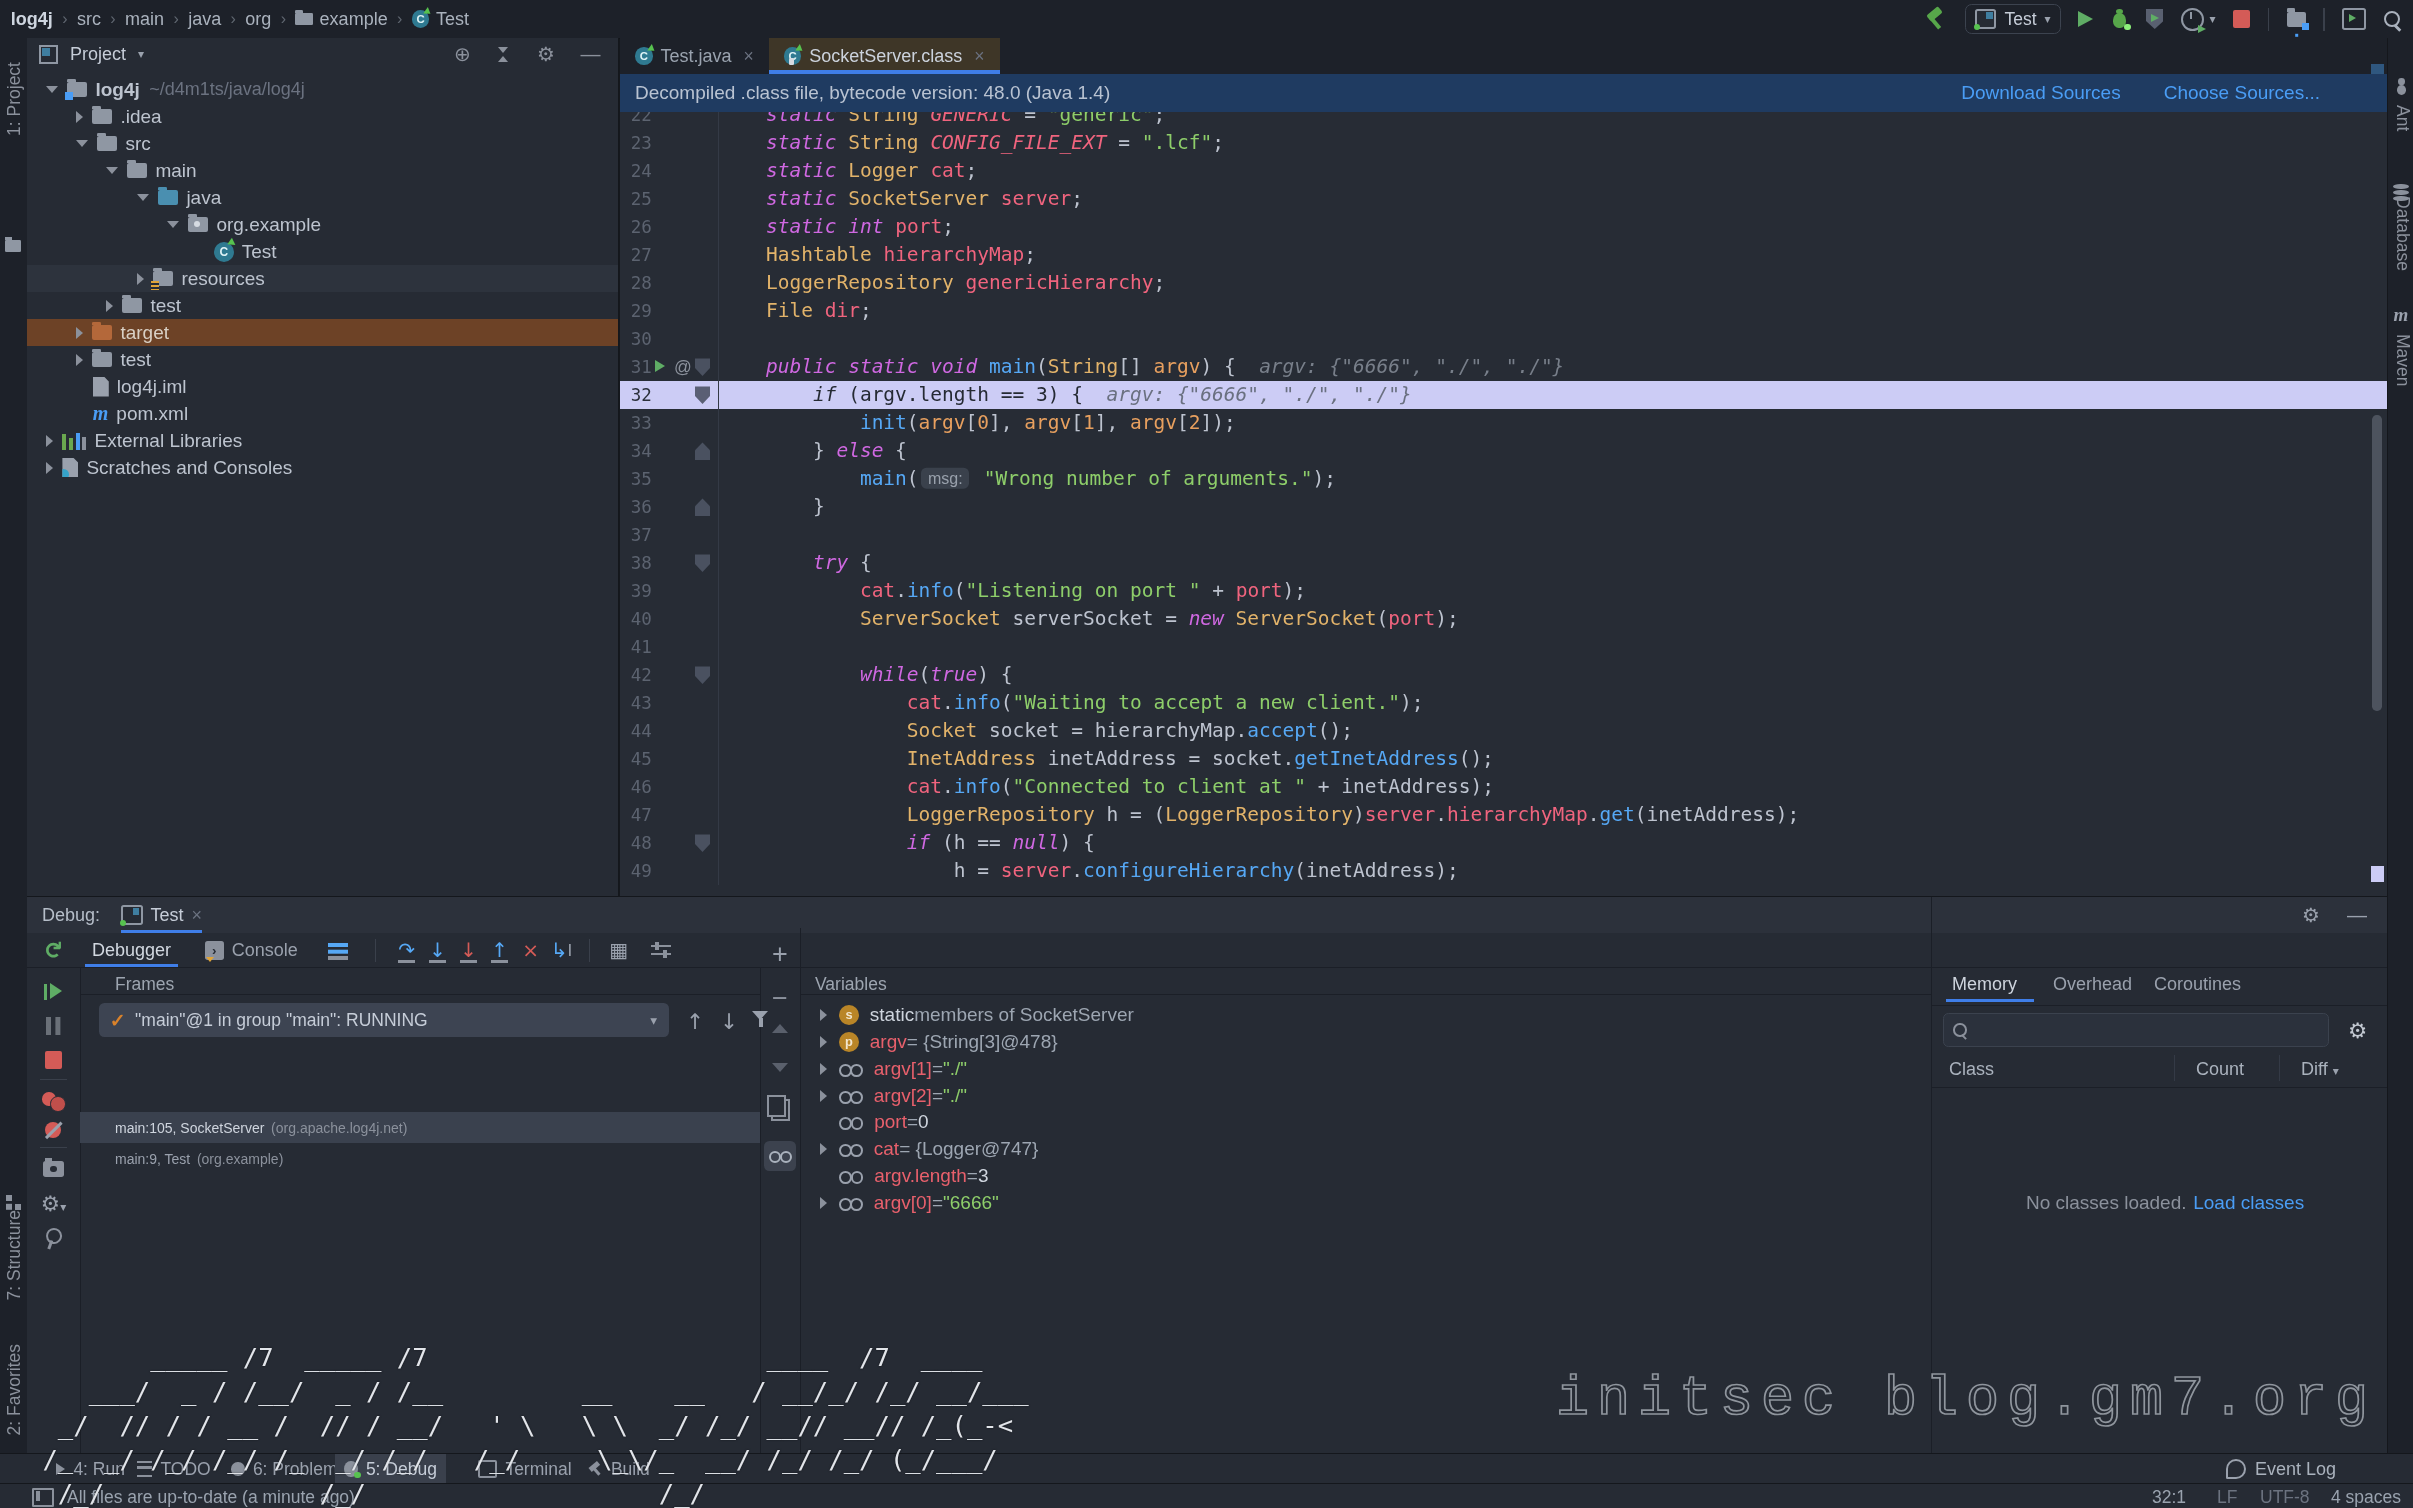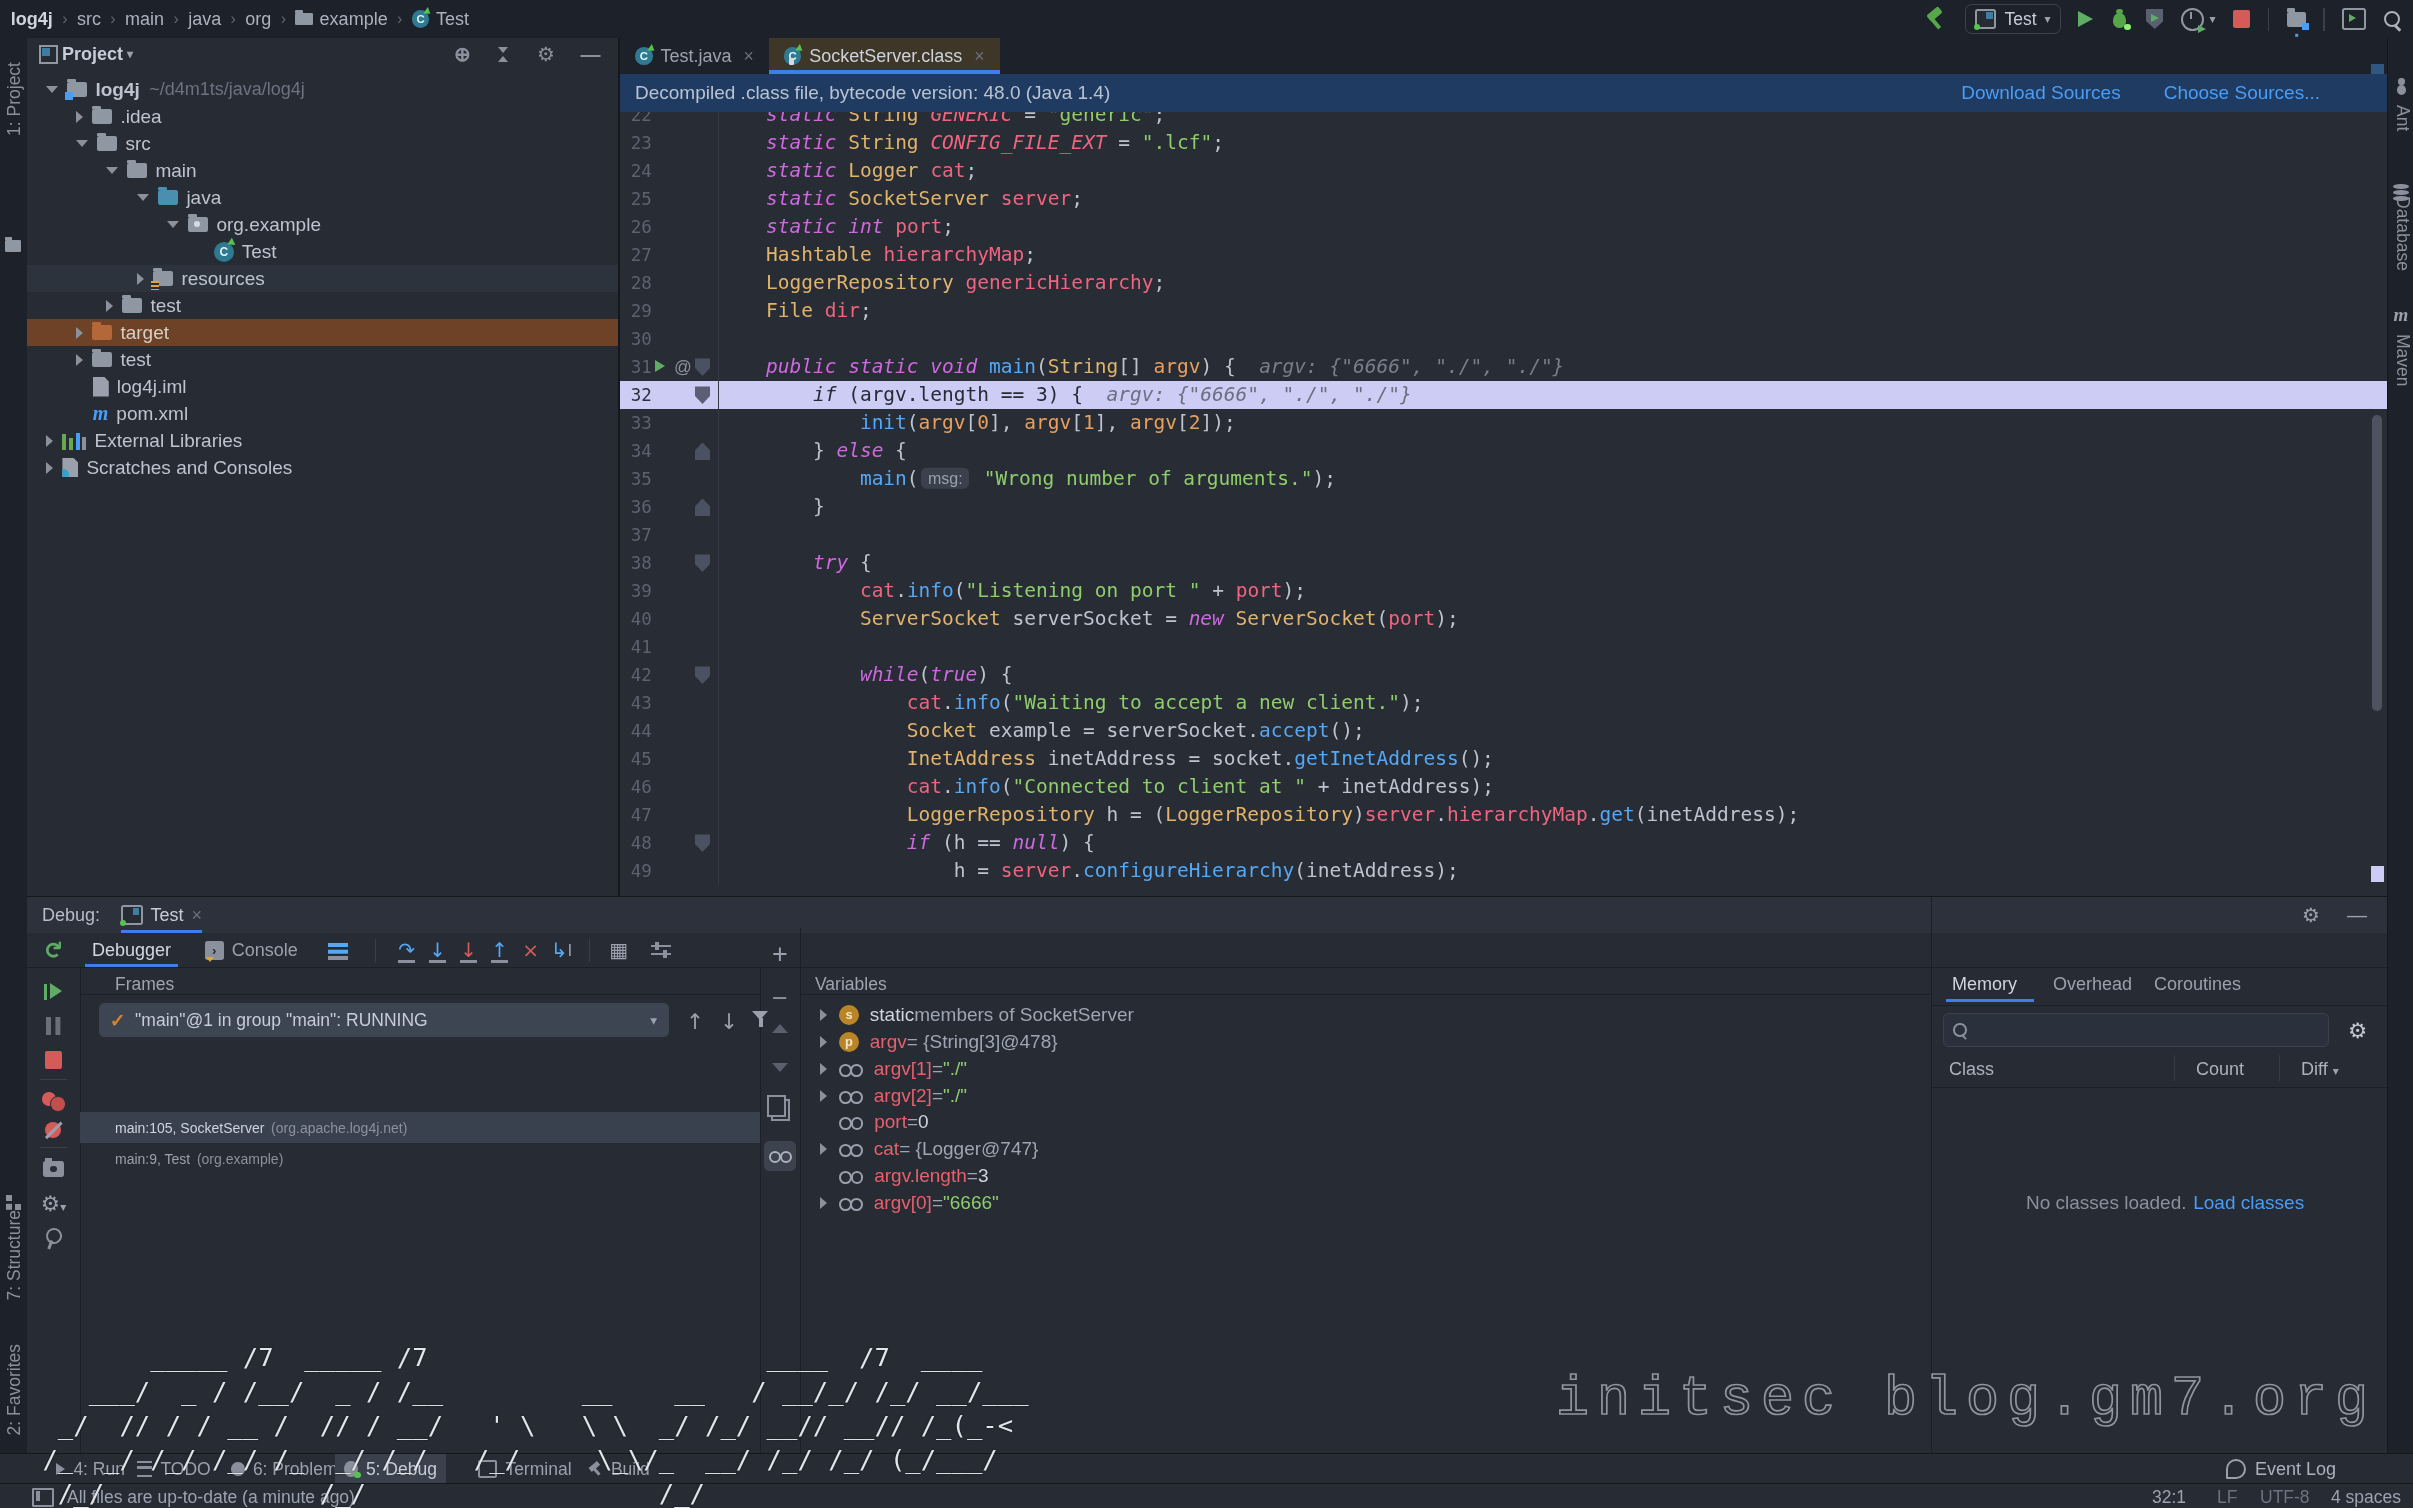--- a/index.html
+++ b/index.html
@@ -57,21 +57,21 @@
   .star{color:#8b919c;font-size:20px;font-family:"DejaVu Sans",sans-serif;}
   .anticon{width:13.5px;height:17.5px;position:relative;}
   .anticon:before{content:'';position:absolute;left:3.4px;top:0;width:6.7px;height:6.7px;border-radius:50%;background:#8b919c;}
   .anticon:after{content:'';position:absolute;left:2px;top:7.4px;width:9.4px;height:10px;border-radius:50%;background:#8b919c;}
   .dbicon{width:16px;height:17.5px;position:relative;}
   .dbicon:before{content:'';position:absolute;left:0;top:0;width:16px;height:5.4px;border-radius:50%;background:#8b919c;box-shadow:0 6px 0 #8b919c,0 12px 0 #8b919c;}
   .mvnicon{color:#9aa1ad;font-style:italic;font-weight:bold;font-size:19px;font-family:"Liberation Serif",serif;}
 
   
   #project-panel{left:27px;top:38px;width:591px;height:858px;background:#262b34;border-right:1.3px solid #14171c;}
-  #project-head{left:0;top:0;width:100%;height:32px;display:flex;align-items:center;padding-left:12px;box-sizing:border-box;font-size:18px;color:#c6cdd8;gap:4px;font-weight:bold;}
+  #project-head{left:0;top:0;width:100%;height:32px;display:flex;align-items:center;padding-left:12px;box-sizing:border-box;font-size:18px;color:#c6cdd8;gap:12px;}
   .projsq{width:15px;height:15px;border:2px solid #8f97a3;position:relative;background:#262b34;}
   .projsq:before{content:'';position:absolute;left:1.3px;top:1.3px;width:8px;height:8px;background:#3f7ea0;}
   #project-head .tools{position:absolute;right:17.5px;display:flex;gap:25.6px;color:#8b919c;font-size:20px;align-items:center;}
   .collapseicon{width:15px;height:15px;position:relative;}
   .collapseicon:before{content:'';position:absolute;left:2px;top:0;width:0;height:0;border-left:5.4px solid transparent;border-right:5.4px solid transparent;border-top:6px solid #8b919c;}
   .collapseicon:after{content:'';position:absolute;left:2px;bottom:0;width:0;height:0;border-left:5.4px solid transparent;border-right:5.4px solid transparent;border-bottom:6px solid #8b919c;}
   #project-tree{left:0;top:38px;width:100%;}
   .trow{height:27px;display:flex;align-items:center;font-size:19px;color:#bdc4cf;white-space:nowrap;position:relative;}
   .trow.sel{background:#6d4226;color:#d9d0c5;}
   .trow.hov{background:#2d333d;}
@@ -605,21 +605,21 @@
       <div class="cl">
         <div class="gut">
           <span class="num">43</span>
         </div>
         <div class="cd"><span class="t-pl">                </span><span class="t-fld">cat</span><span class="t-pl">.</span><span class="t-mth">info</span><span class="t-pl">(</span><span class="t-str">"Waiting to accept a new client."</span><span class="t-pl">);</span></div>
       </div>
       <div class="cl">
         <div class="gut">
           <span class="num">44</span>
         </div>
-        <div class="cd"><span class="t-pl">                </span><span class="t-ty">Socket</span><span class="t-pl"> example = serverSocket.</span><span class="t-mth">accept</span><span class="t-pl">();</span></div>
+        <div class="cd"><span class="t-pl">                </span><span class="t-ty">Socket</span><span class="t-pl"> socket = hierarchyMap.</span><span class="t-mth">accept</span><span class="t-pl">();</span></div>
       </div>
       <div class="cl">
         <div class="gut">
           <span class="num">45</span>
         </div>
         <div class="cd"><span class="t-pl">                </span><span class="t-ty">InetAddress</span><span class="t-pl"> inetAddress = socket.</span><span class="t-mth">getInetAddress</span><span class="t-pl">();</span></div>
       </div>
       <div class="cl">
         <div class="gut">
           <span class="num">46</span>

